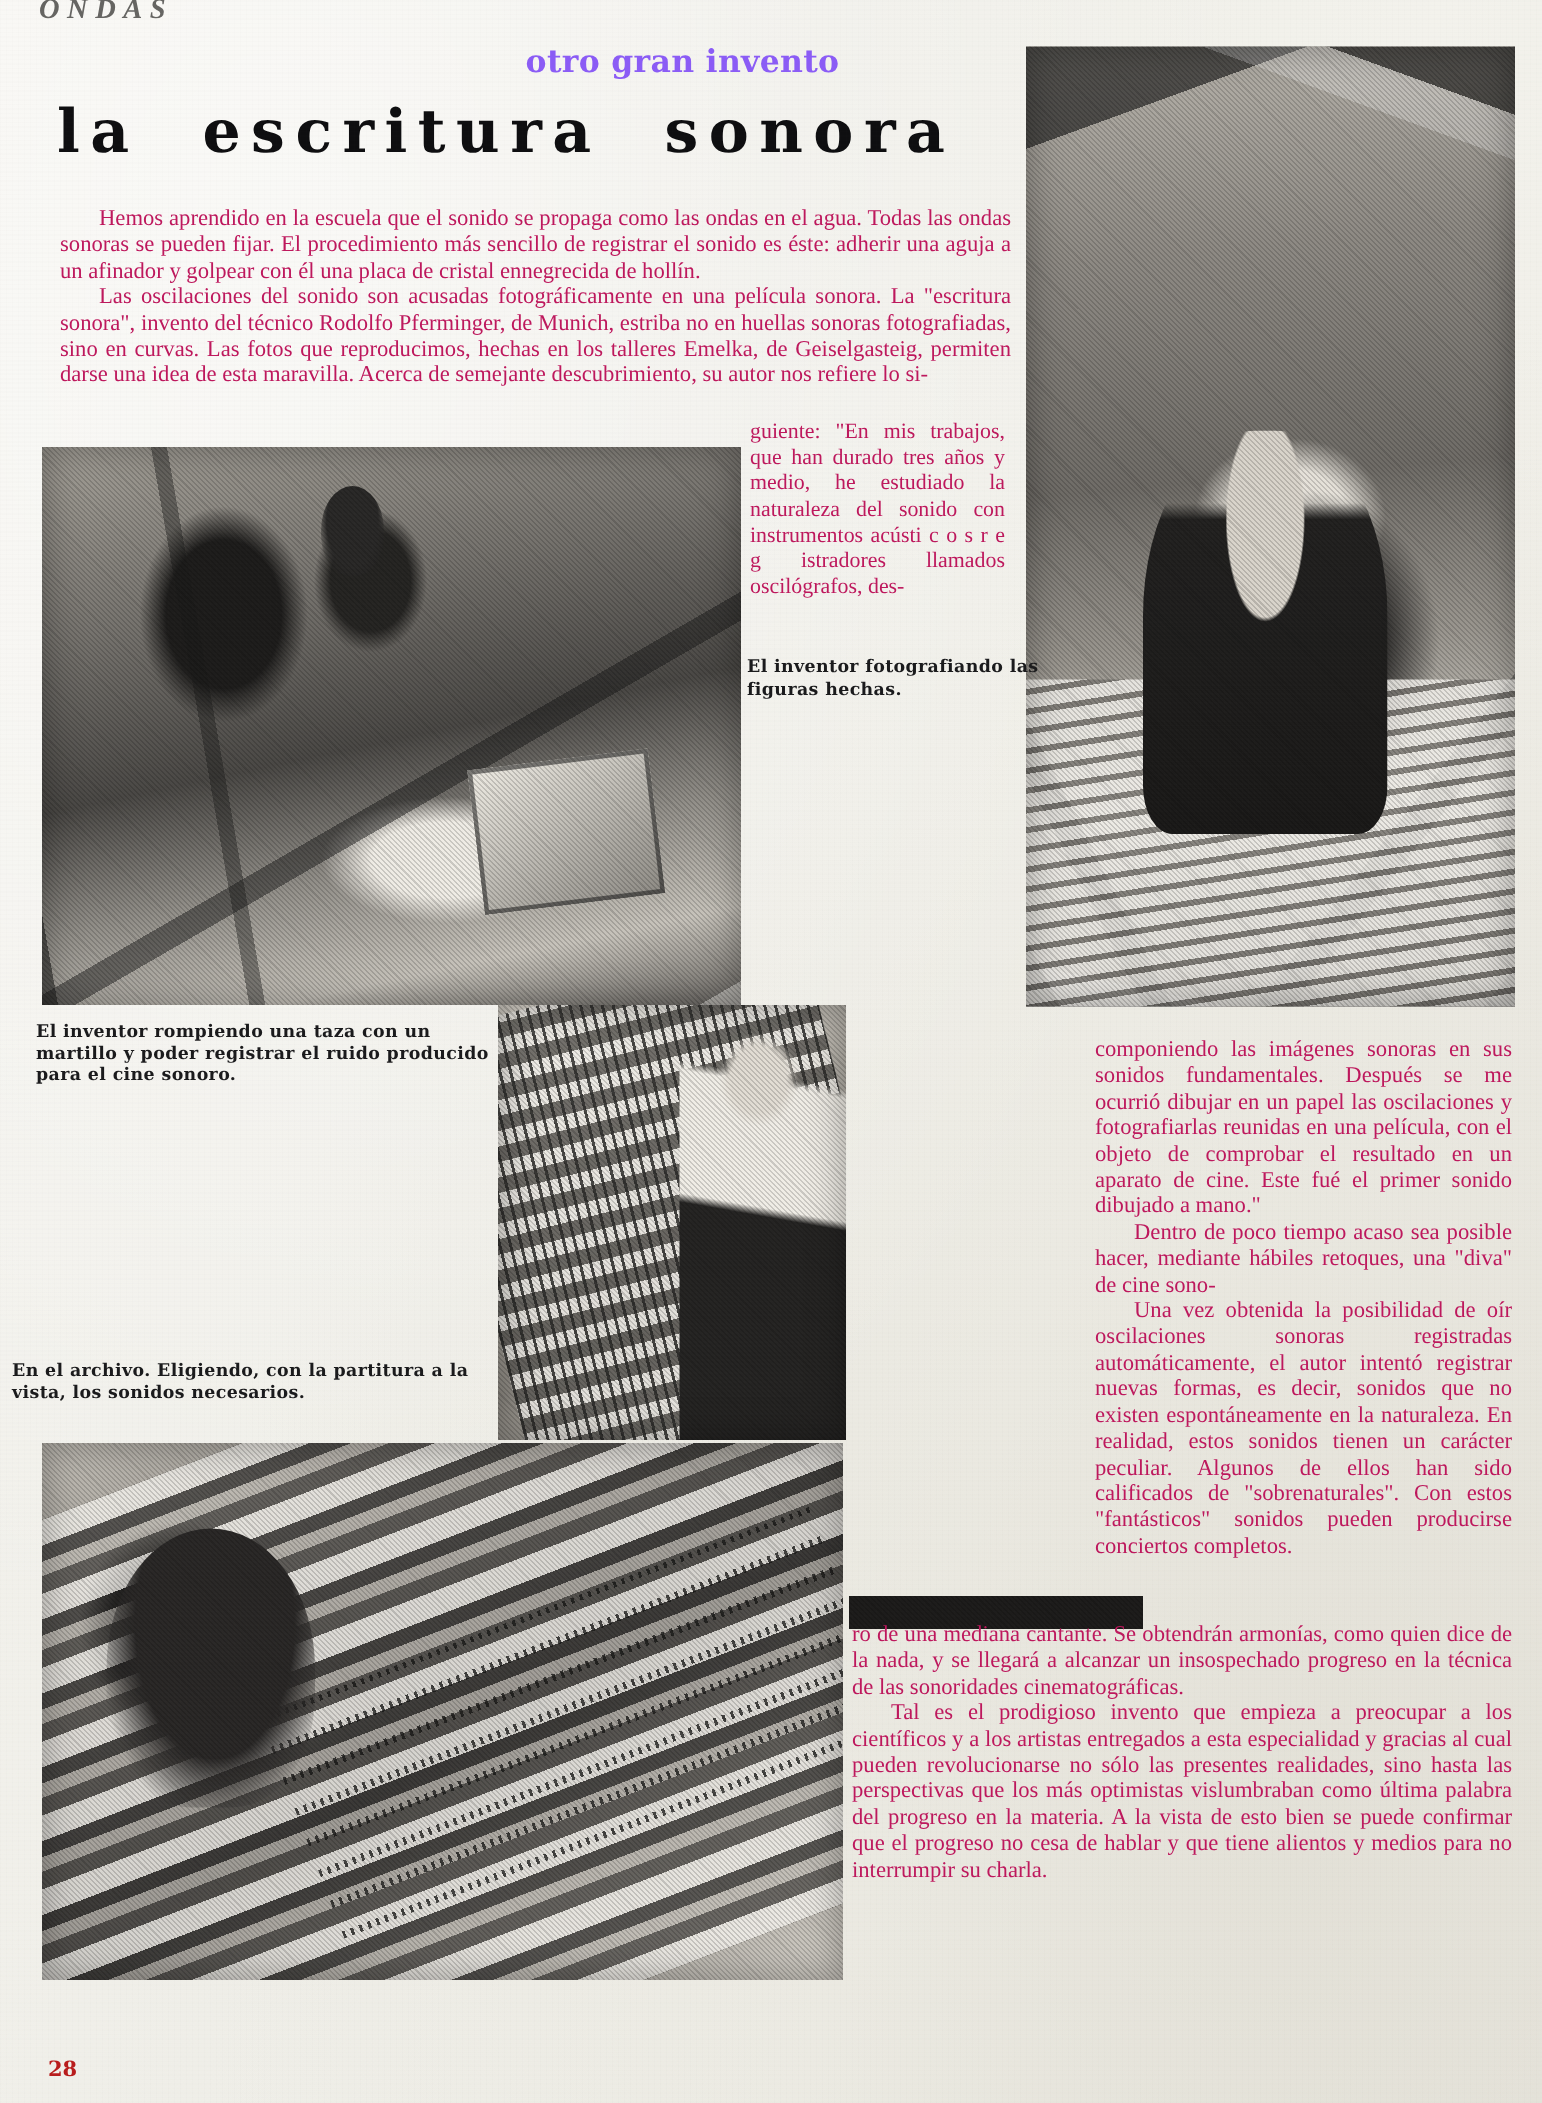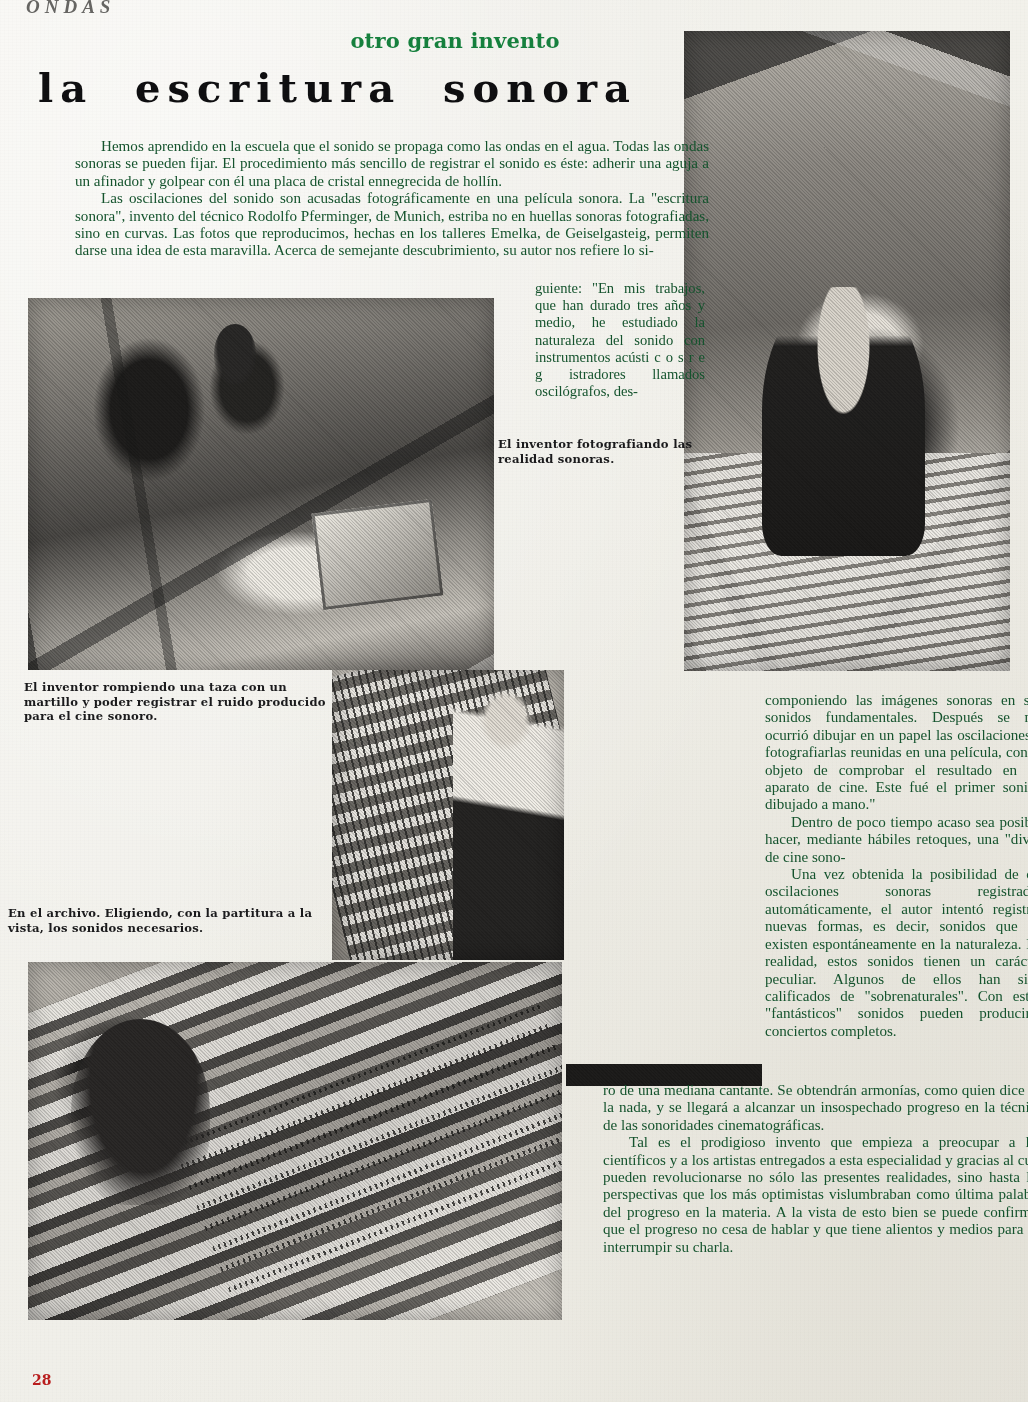--- a/index.html
+++ b/index.html
@@ -35,42 +35,41 @@
     font-size:19px;letter-spacing:5px;
     color:#3d3c3a;opacity:.78;
   }
 
   
   .kicker{
     position:absolute;left:240px;top:28px;width:430px;
     text-align:center;
     font-family:"DejaVu Serif", serif;
     font-weight:700;font-size:21px;letter-spacing:.2px;
-    color:#15803d;
+    color:#8b5cf6;
   }
   .headline{
     position:absolute;left:38px;top:64px;width:638px;
     font-family:"DejaVu Serif", serif;
     font-weight:700;
     font-size:40px;
     letter-spacing:7px;
     color:#0e0e10;
     white-space:pre;
   }
 
   
   .txt{
     font-family:"Liberation Serif", serif;
     font-size:15.1px;
     line-height:17.4px;
     text-align:justify;
     text-justify:inter-word;
-    color:#14532d;
+    color:#be185d;
     hyphens:none;
-    margin-left:35px;
   }
   .txt p{margin:0;text-indent:26px;}
   .txt p.noind{text-indent:0;}
 
   #intro{position:absolute;left:40px;top:138px;width:634px;}
   #wrapcol{position:absolute;left:500px;top:280px;width:170px;font-size:14.6px;line-height:17.2px;}
   #rightcol{position:absolute;left:730px;top:692px;width:278px;}
   #widecol{position:absolute;left:568px;top:1082px;width:440px;}
 
   
@@ -247,21 +246,21 @@
 
   <div class="txt" id="intro">
     <p>Hemos aprendido en la escuela que el sonido se propaga como las ondas en el agua. Todas las ondas sonoras se pueden fijar. El procedimiento más sencillo de registrar el sonido es éste: adherir una aguja a un afinador y golpear con él una placa de cristal ennegrecida de hollín.</p>
     <p>Las oscilaciones del sonido son acusadas fotográficamente en una película sonora. La "escritura sonora", invento del técnico Rodolfo Pferminger, de Munich, estriba no en huellas sonoras fotografiadas, sino en curvas. Las fotos que reproducimos, hechas en los talleres Emelka, de Geiselgasteig, permiten darse una idea de esta maravilla. Acerca de semejante descubrimiento, su autor nos refiere lo si-</p>
   </div>
 
   <div class="txt" id="wrapcol">
     <p class="noind">guiente: "En mis trabajos, que han durado tres años y medio, he estudiado la naturaleza del sonido con instrumentos acústi c o s r e g istradores llamados oscilógrafos, des-</p>
   </div>
 
-  <div class="cap" id="cap-inventor">El inventor fotografiando las realidad sonoras.</div>
+  <div class="cap" id="cap-inventor">El inventor fotografiando las figuras hechas.</div>
 
   <div class="photo" id="photo-taza">
     <div class="ht"></div>
     <div class="rig"></div>
     <div class="lamp"></div>
     <div class="box"></div>
     <div class="screen"></div>
     <div class="vig"></div>
   </div>
 

